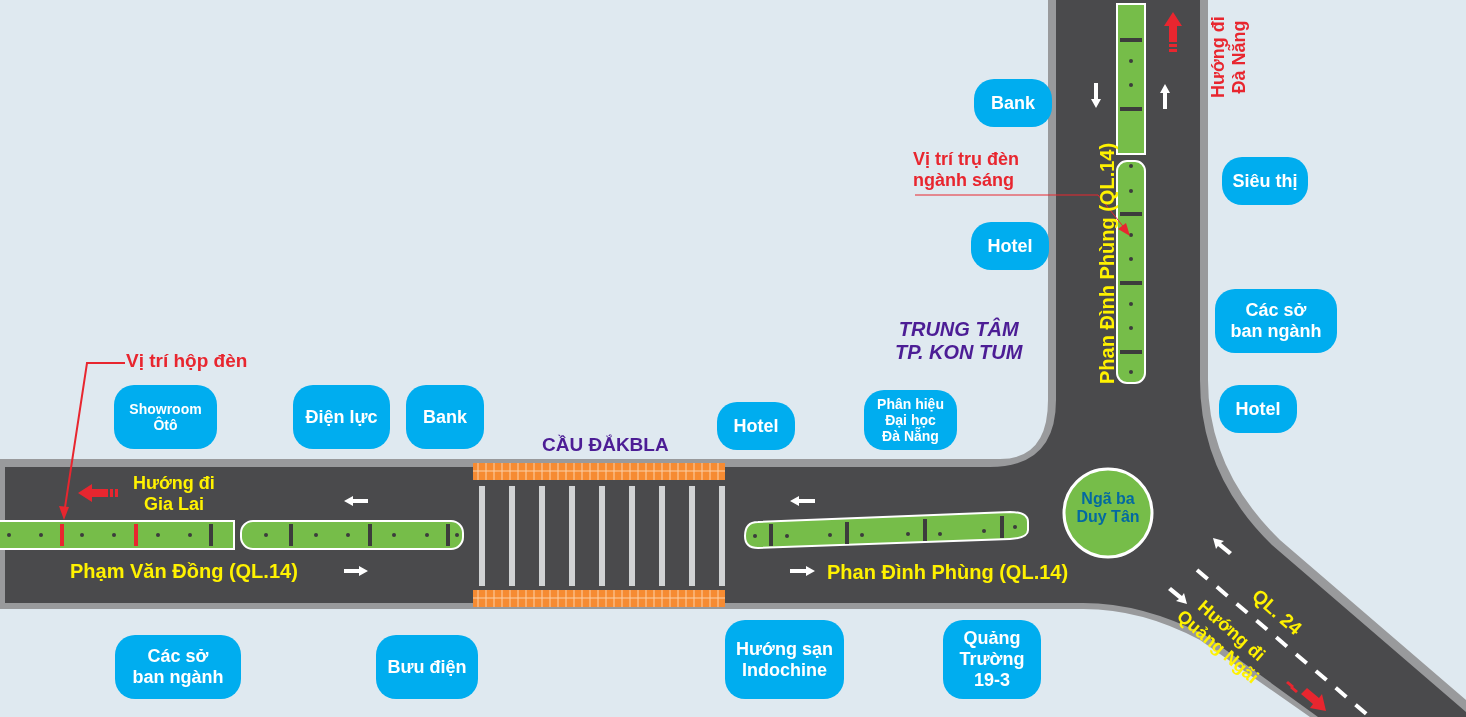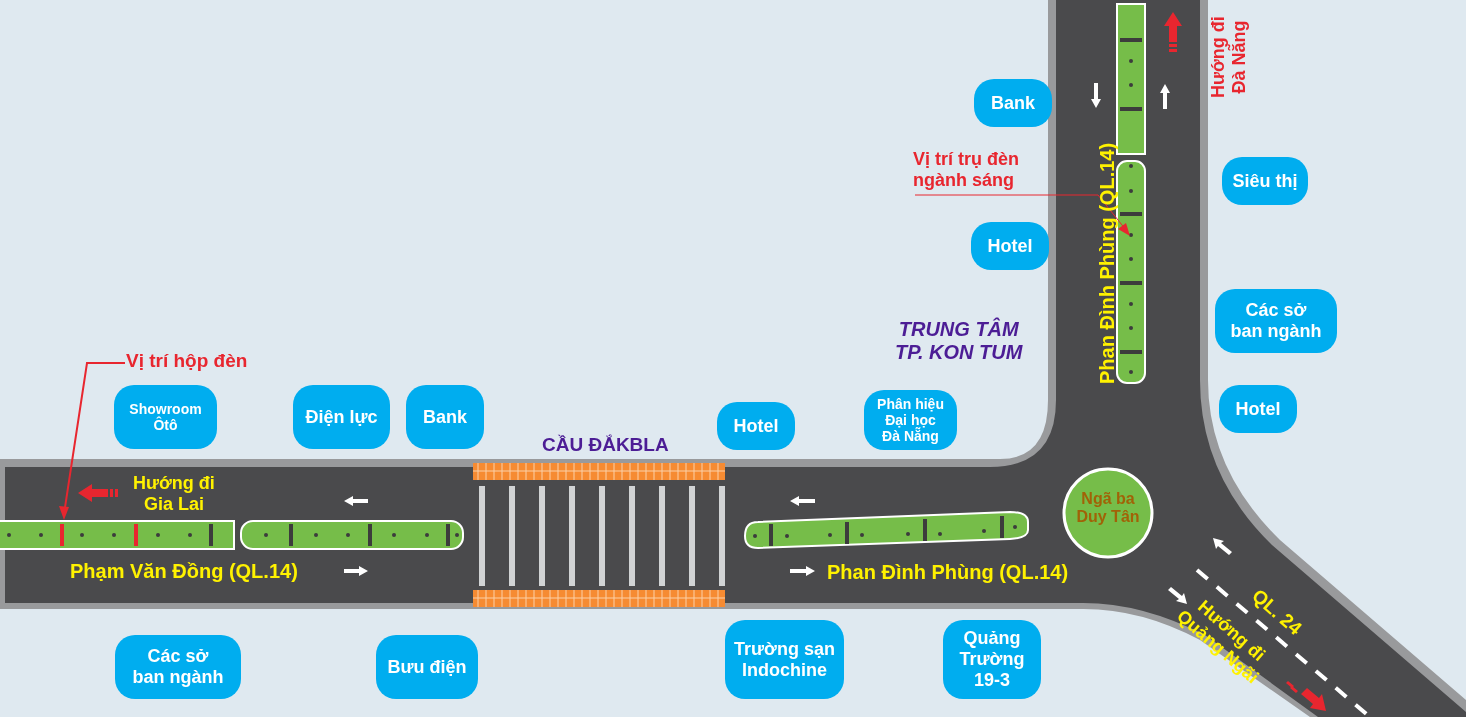--- a/index.html
+++ b/index.html
@@ -209,35 +209,35 @@
 Đà Nẵng</span></div>
 <div class="poi" style="left:974px;top:79px;width:78px;height:48px;font-size:18px;"><span>Bank</span></div>
 <div class="poi" style="left:971px;top:222px;width:78px;height:48px;font-size:18px;"><span>Hotel</span></div>
 <div class="poi" style="left:1222px;top:126px;width:86px;height:48px;font-size:18px;margin-top:31px;"><span>Siêu thị</span></div>
 <div class="poi" style="left:1215px;top:289px;width:122px;height:64px;font-size:18px;"><span>Các sở
 ban ngành</span></div>
 <div class="poi" style="left:1219px;top:385px;width:78px;height:48px;font-size:18px;"><span>Hotel</span></div>
 <div class="poi" style="left:115px;top:635px;width:126px;height:64px;font-size:18px;"><span>Các sở
 ban ngành</span></div>
 <div class="poi" style="left:376px;top:635px;width:102px;height:64px;font-size:18px;"><span>Bưu điện</span></div>
-<div class="poi" style="left:725px;top:620px;width:119px;height:79px;font-size:18px;"><span>Trường sạn
+<div class="poi" style="left:725px;top:620px;width:119px;height:79px;font-size:18px;"><span>Hướng sạn
 Indochine</span></div>
 <div class="poi" style="left:943px;top:620px;width:98px;height:79px;font-size:18px;"><span>Quảng
 Trường
 19-3</span></div>
 
 <div class="lbl yellow" style="left:70px;top:560px;font-size:20px;">Phạm Văn Đồng (QL.14)</div>
 <div class="lbl yellow" style="left:827px;top:561px;font-size:20px;">Phan Đình Phùng (QL.14)</div>
 <div class="lbl yellow" style="left:1096px;top:384px;font-size:20px;transform-origin:0 0;transform:rotate(-90deg);">Phan Đình Phùng (QL.14)</div>
 <div class="lbl yellow" style="left:1262px;top:585px;font-size:19px;transform-origin:0 0;transform:rotate(41deg);">QL. 24</div>
 
 <div class="lbl navy" style="left:534px;top:434px;font-size:19px;margin-left:8px;">CẦU ĐẮKBLA</div>
 <div class="lbl navy" style="left:895px;top:318px;font-size:20px;font-style:italic;text-align:center;">TRUNG TÂM
 TP. KON TUM</div>
-<div class="lbl" style="left:1066px;top:490px;width:84px;font-size:16px;color:#a16207;text-align:center;">Ngã ba
+<div class="lbl" style="left:1066px;top:490px;width:84px;font-size:16px;color:#0369a1;text-align:center;">Ngã ba
 Duy Tân</div>
 
 <div class="lbl yellow" style="left:133px;top:473px;font-size:18px;text-align:center;">Hướng đi
 Gia Lai</div>
 <div class="lbl red" style="left:1208px;top:98px;font-size:18px;text-align:center;transform-origin:0 0;transform:rotate(-90deg);">Hướng đi
 Đà Nẵng</div>
 <div class="lbl yellow" style="left:1200px;top:590px;font-size:18px;text-align:center;transform-origin:0 0;transform:rotate(41deg);">Hướng đi
 Quảng Ngãi</div>
 
 <div class="lbl red" style="left:126px;top:350px;font-size:19px;">Vị trí hộp đèn</div>

